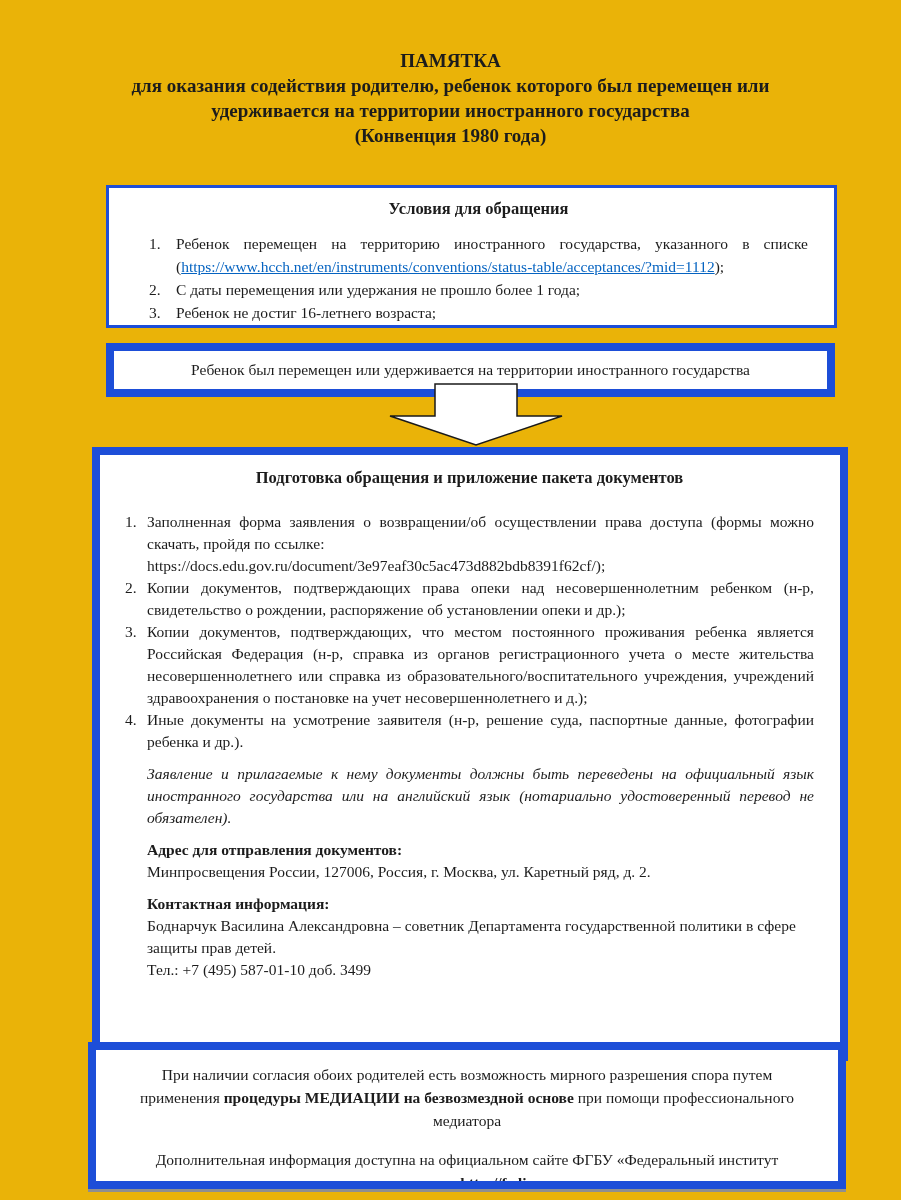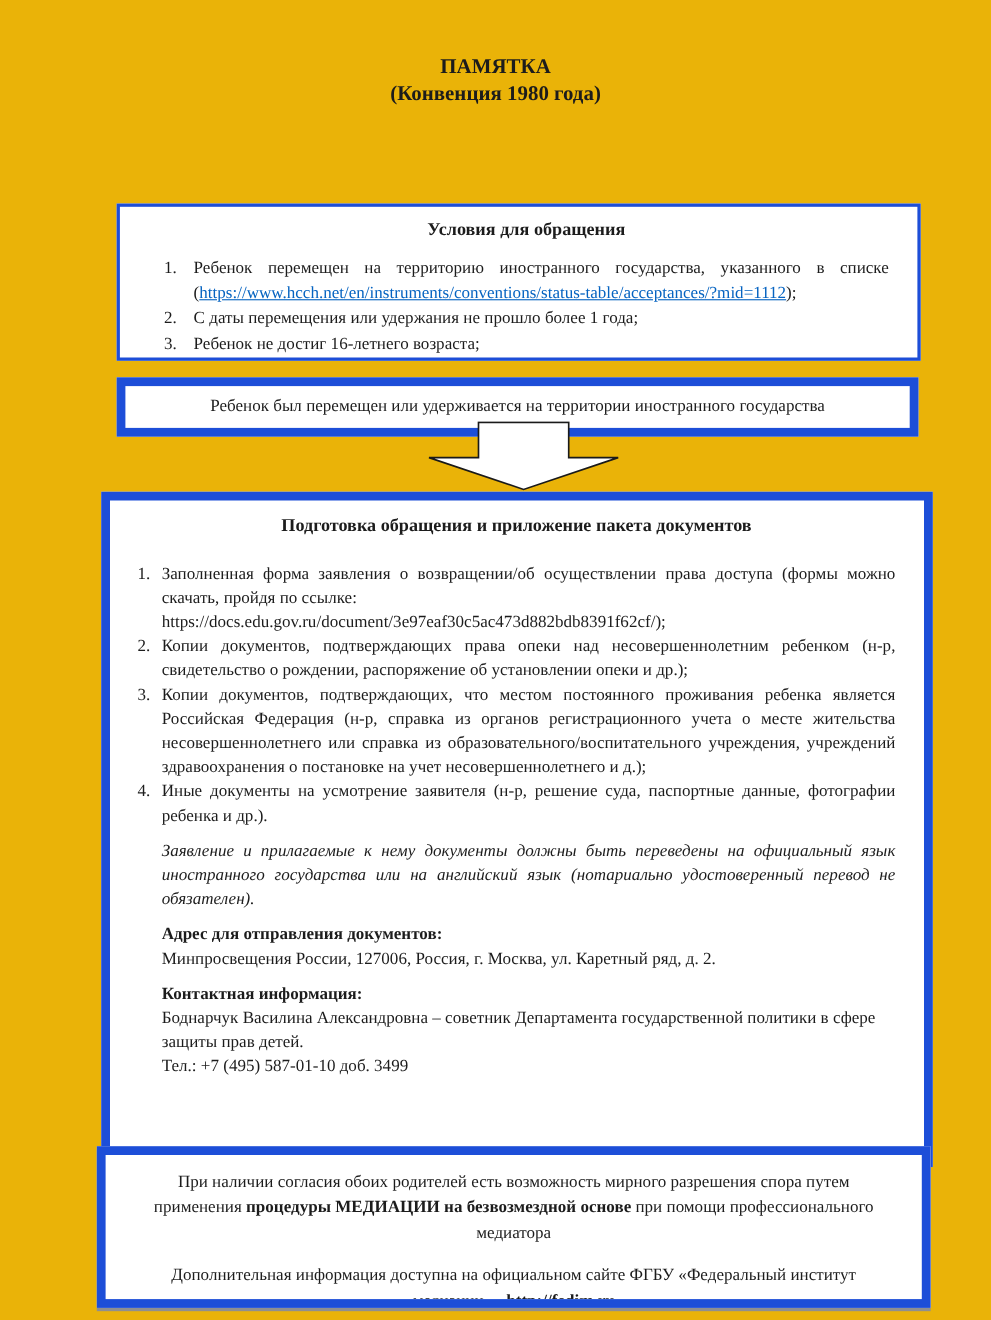--- a/index.html
+++ b/index.html
@@ -56,20 +56,21 @@
   
   .down-arrow { position:absolute; left:385px; top:383px; width:180px; height:64px; z-index:5; }
 </style>
 </head>
 <body>
 
 <div class="page">
 
   <header class="doc-title">
     <div>ПАМЯТКА</div>
+    <div class="wrapline">для оказания содействия родителю, ребенок которого был перемещен или удерживается на территории иностранного государства</div>
     <div>(Конвенция 1980 года)</div>
   </header>
 
   <section class="box box-conditions">
     <h2 class="box-title">Условия для обращения</h2>
     <div class="li">
       <span class="num">1.</span>
       <span class="txt just"><span>Ребенок перемещен на территорию иностранного государства, указанного в списке (</span><a class="link">https://www.hcch.net/en/instruments/conventions/status-table/acceptances/?mid=1112</a><span>);</span></span>
     </div>
     <div class="li">

